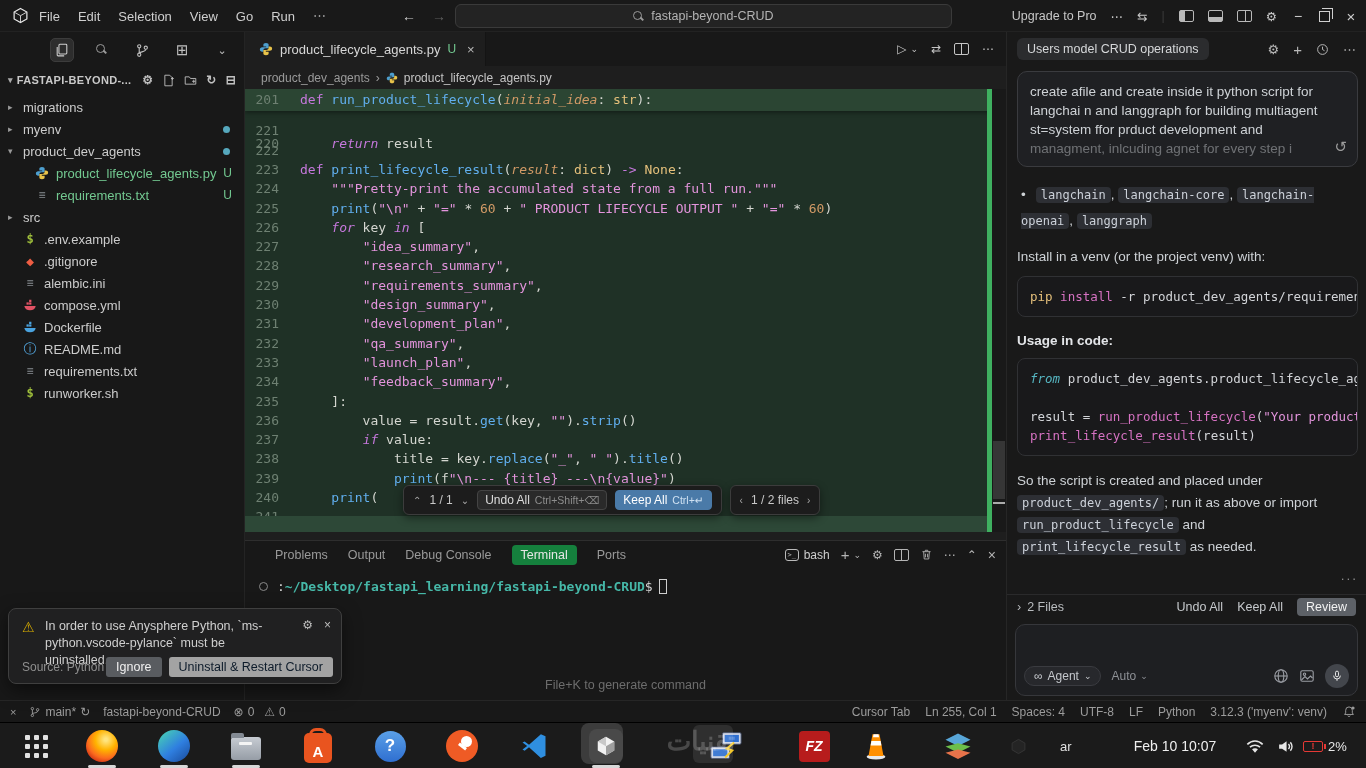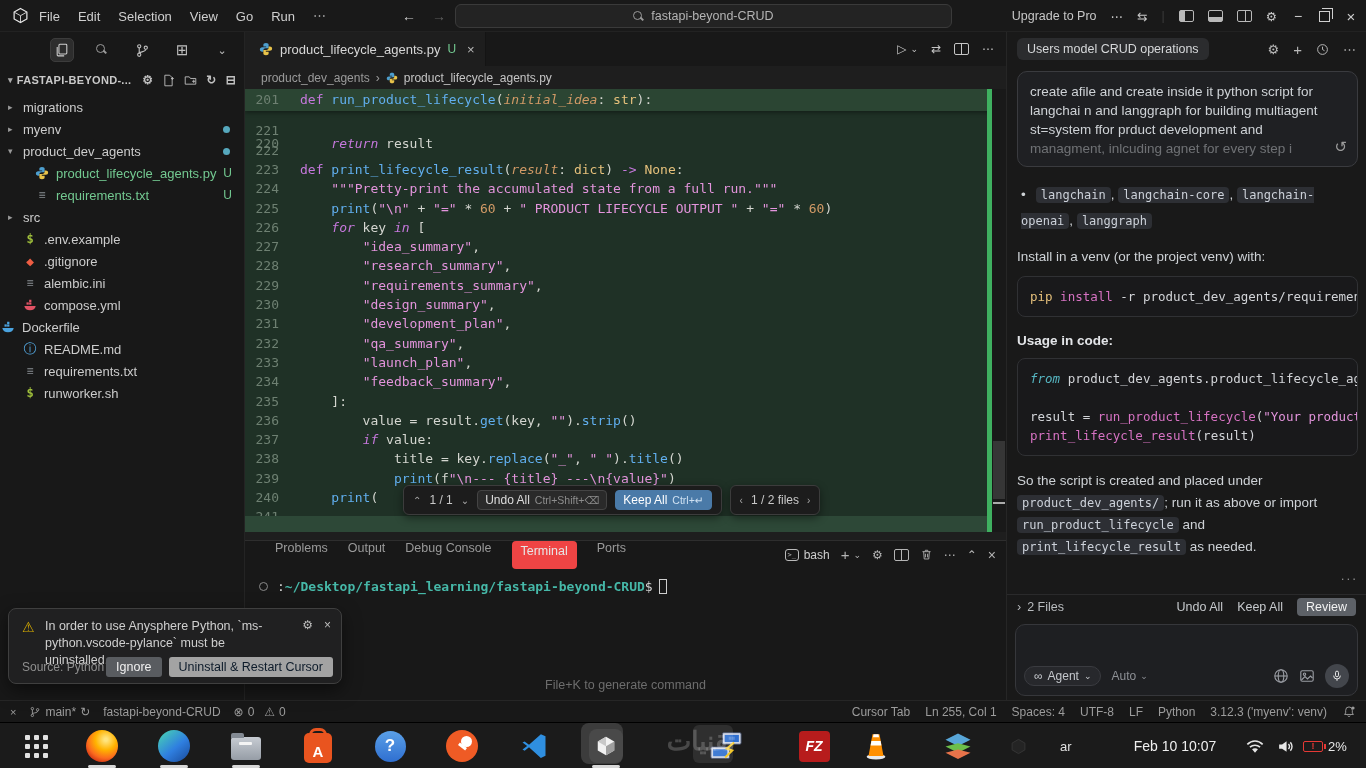--- a/index.html
+++ b/index.html
@@ -68,22 +68,22 @@
 .s-kwc{color:#56b6c2;font-style:italic}.s-pink{color:#d672c2}.s-gold{color:#e5c07b}
 #review-widget{position:absolute;left:158px;top:396px;z-index:6;display:flex;gap:8px;font-family:"Liberation Sans",sans-serif}
 .rw-group{display:flex;align-items:center;gap:8px;background:#1c1c1c;border:1px solid #3c3c3c;border-radius:6px;padding:4px 9px;color:#c9c9c9;font-size:12px;box-shadow:0 3px 8px rgba(0,0,0,.45)}
 .rw-ic{font-size:10px;color:#a9a9a9}
 .rw-btn{background:#2a2a2a;border:1px solid #444;border-radius:4px;color:#dcdcdc;font-size:12px;padding:2px 7px;display:flex;gap:5px;align-items:center}
 .rw-btn kbd{font-family:"Liberation Sans",sans-serif;color:#8d8d8d;font-size:10.5px}
 .rw-btn.keep{background:#4a7aa8;border-color:#4a7aa8;color:#fff}
 .rw-btn.keep kbd{color:#cfe1f2}
 
 #panel{position:absolute;left:0;top:508px;right:0;height:160px;background:#181818;border-top:1px solid #2e2e2e}
-#panel-tabs{display:flex;gap:20px;height:28px;padding-left:30px;font-size:12.5px;color:#9a9a9a}
-.ptab.active{background:#ef4444;border-radius:4px;padding:3px 9px;color:#e6e6e6}
+#panel-tabs{display:flex;align-items:center;gap:20px;height:28px;padding-left:30px;font-size:12.5px;color:#9a9a9a}
+.ptab.active{background:#15803d;border-radius:4px;padding:3px 9px;color:#e6e6e6}
 #panel-actions{position:absolute;right:10px;top:5px;display:flex;align-items:center;gap:11px;color:#b5b5b5;font-size:12px}
 .bashchip{display:flex;align-items:center;gap:5px;font-size:12px;color:#cfcfcf}
 .bashic{width:14px;height:12px;border:1px solid #bbb;border-radius:3px;font-size:7px;line-height:10px;text-align:center;color:#bbb;font-family:"DejaVu Sans Mono",monospace}
 #term-line{position:absolute;left:14px;top:38px;display:flex;align-items:center;font-family:"DejaVu Sans Mono",monospace;font-size:13px;font-weight:bold}
 #term-circle{width:9px;height:9px;border:1.2px solid #8a8a8a;border-radius:50%;margin-right:9px}
 .t-user{color:#74c974}.t-colon{color:#d4d4d4;font-weight:normal}.t-path{color:#46b8a8}.t-dollar{color:#d4d4d4;font-weight:normal}
 #term-cursor{width:8px;height:15px;border:1px solid #cfcfcf;margin-left:6px}
 #term-hint{position:absolute;left:0;right:0;bottom:8px;text-align:center;color:#6d6d6d;font-size:12.5px}
 
 #chat{position:absolute;right:0;top:32px;width:360px;height:668px;background:#191919;border-left:1px solid #262626}
@@ -298,21 +298,21 @@
               <g fill="#e05264">
                 <rect x="4" y="5" width="2.6" height="2.6"></rect>
                 <rect x="7" y="5" width="2.6" height="2.6"></rect>
                 <rect x="7" y="2" width="2.6" height="2.6"></rect>
                 <path d="M1.5 9h13c-.4 3-2.8 5-6.5 5S2 12 1.5 9z"></path>
               </g>
             </svg>
           </span>
           <span class="tlabel">compose.yml</span>
         </div>
-        <div class="tree-row" style="">
+        <div class="tree-row" style="padding-left: 22px;">
           <span class="ficon fi-docker">
             <svg viewBox="0 0 16 16" width="14" height="14">
               <g fill="#4aa3df">
                 <rect x="4" y="5" width="2.6" height="2.6"></rect>
                 <rect x="7" y="5" width="2.6" height="2.6"></rect>
                 <rect x="7" y="2" width="2.6" height="2.6"></rect>
                 <path d="M1.5 9h13c-.4 3-2.8 5-6.5 5S2 12 1.5 9z"></path>
               </g>
             </svg>
           </span>

